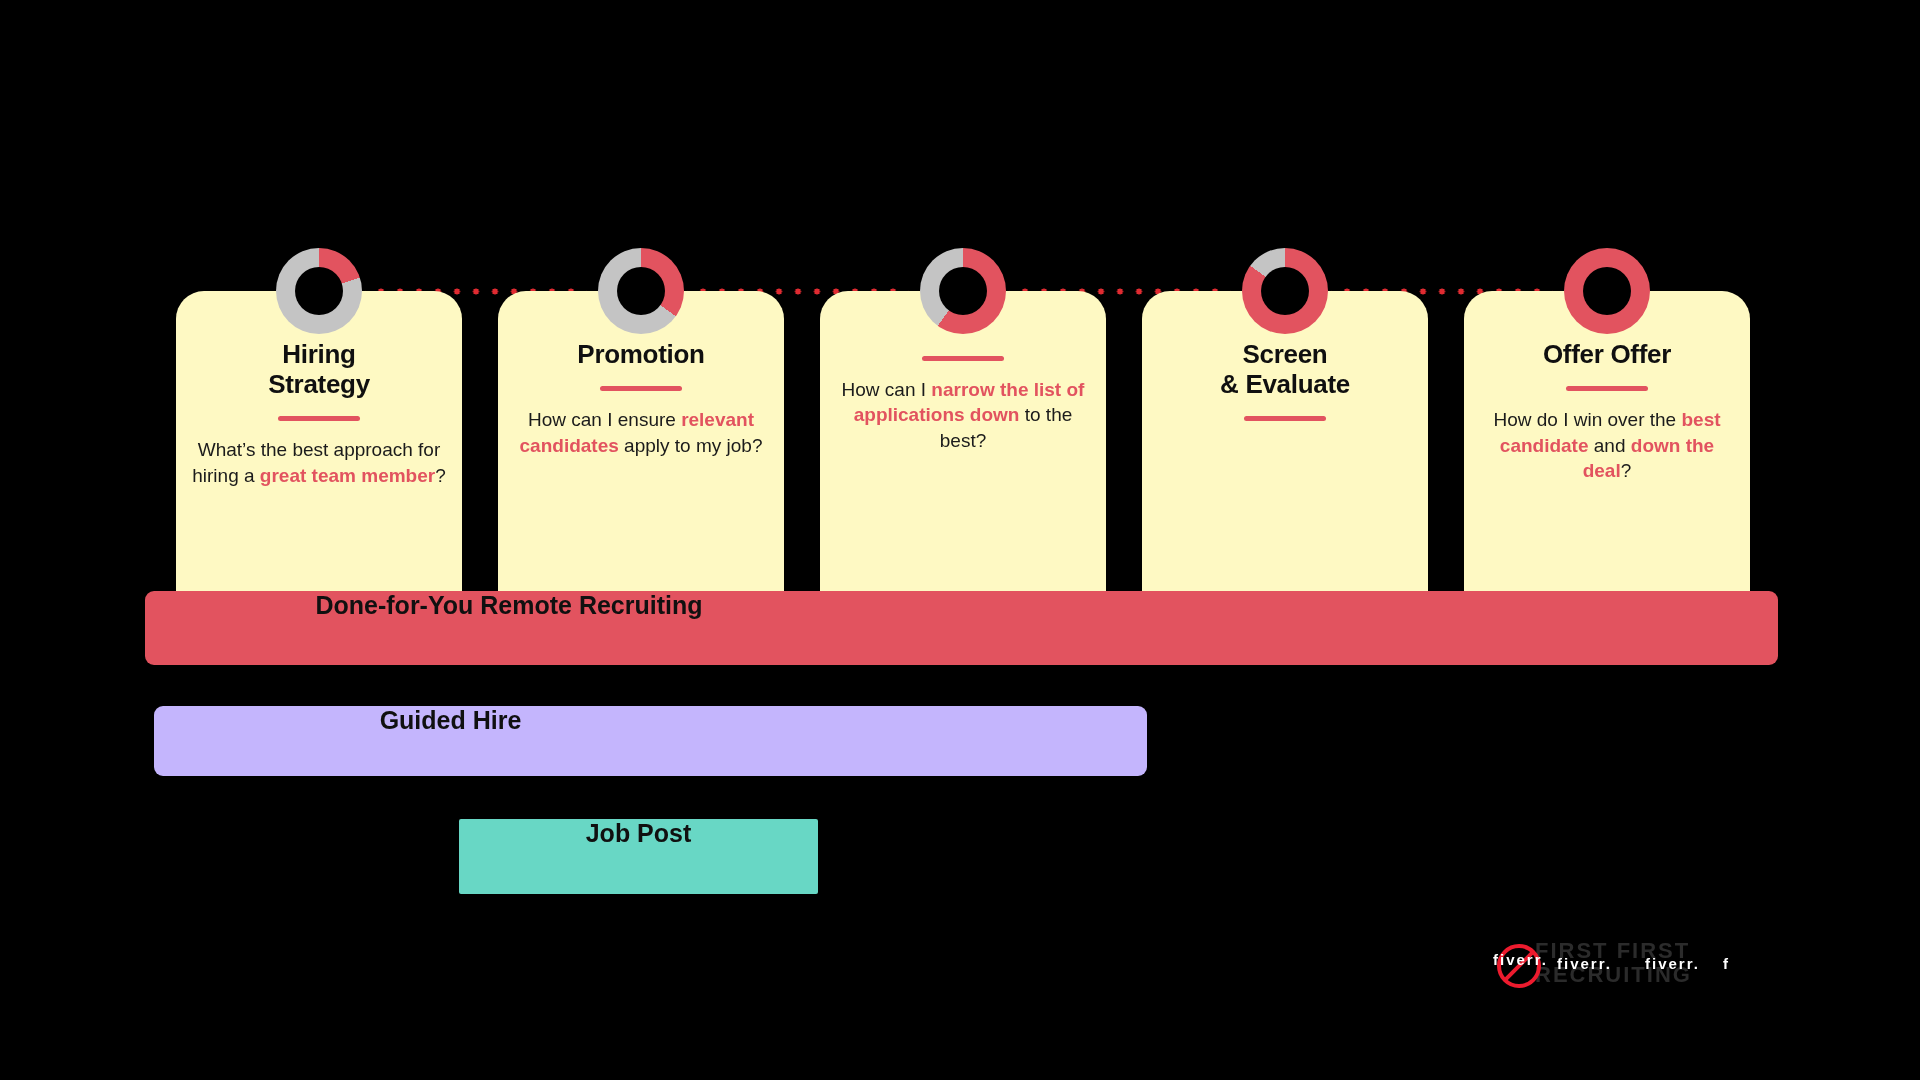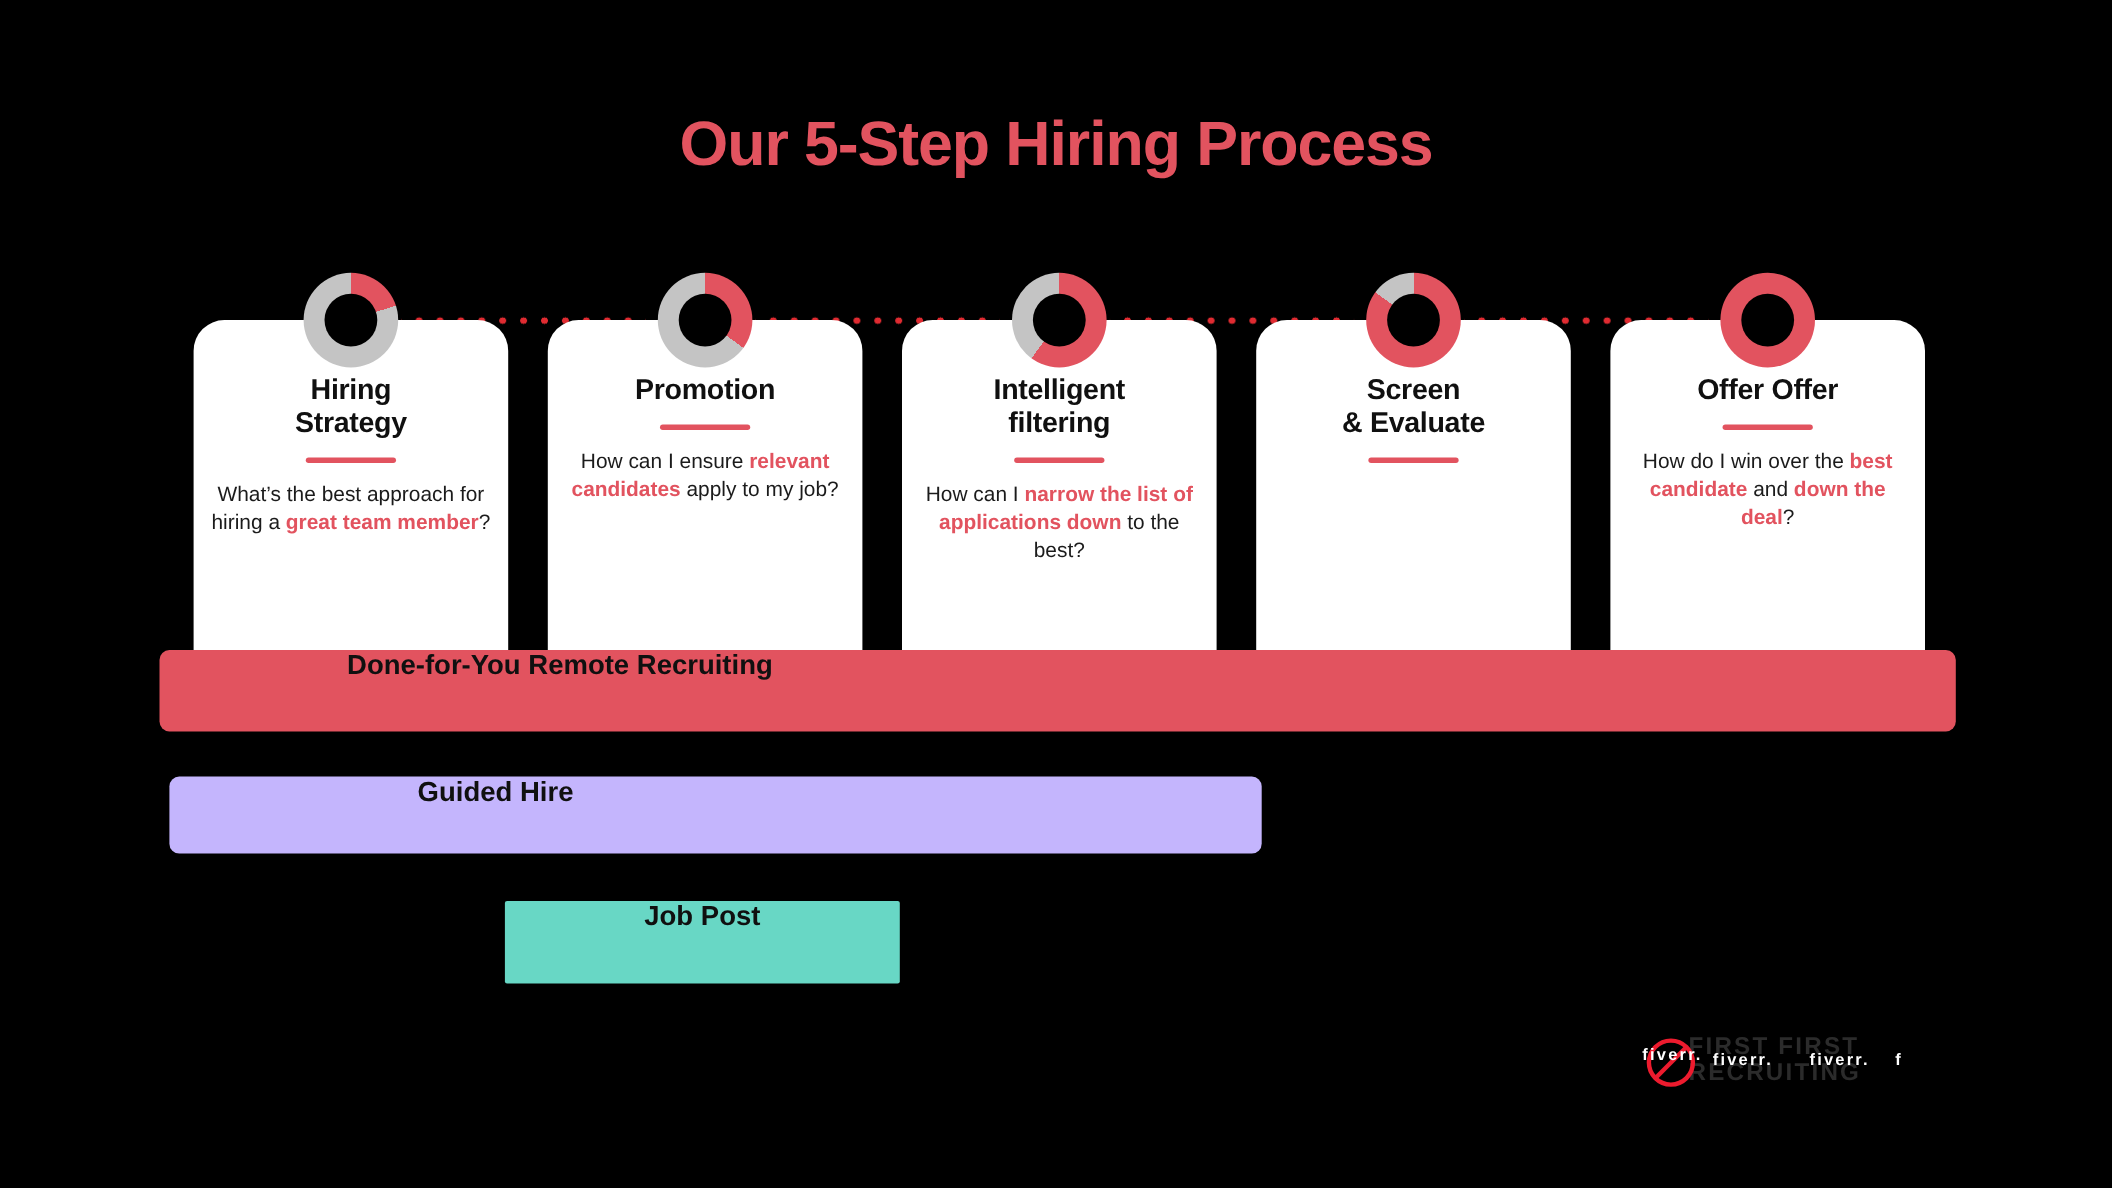--- a/index.html
+++ b/index.html
@@ -31,21 +31,21 @@
     z-index:4;
   }
   .donut::after {
     content:""; position:absolute;
     left:19px; top:19px; width:48px; height:48px;
     border-radius:50%; background:#000000;
   }
   .card {
     position:absolute; top:43px; left:0;
     width:286px; height:356px;
-    background:#ffffff;
+    background:#fef9c3;
     border-radius:28px 28px 0 0;
     z-index:2;
     padding:48px 14px 0 14px;
     text-align:center;
   }
   .card-title {
     font-size:26px; font-weight:bold; color:#101010;
     line-height:1.16; letter-spacing:-0.3px;
     white-space:pre-line;
   }
@@ -125,21 +125,20 @@
   }
   .fiverr {
     position:absolute; color:#ffffff; font-size:15px; font-weight:bold;
   }
 </style>
 </head>
 <body>
 
 <div id="stage">
 
-  <div id="title">Our 5-Step Hiring Process</div>
 
   <div class="connector" style="left:365px; top:288px; width:222px;"></div>
   <div class="connector" style="left:687px; top:288px; width:222px;"></div>
   <div class="connector" style="left:1009px; top:288px; width:222px;"></div>
   <div class="connector" style="left:1331px; top:288px; width:222px;"></div>
 
   <div class="step" style="left:176px; top:248px;">
     <div class="donut" style="background:conic-gradient(#e2535f 0% 20%, #c4c4c4 20% 100%);"></div>
     <div class="card">
       <div class="card-title">Hiring
@@ -154,22 +153,20 @@
     <div class="card">
       <div class="card-title">Promotion</div>
       <div class="rule"></div>
       <div class="card-body">How can I ensure <b>relevant candidates</b> apply to my job?</div>
     </div>
   </div>
 
   <div class="step" style="left:820px; top:248px;">
     <div class="donut" style="background:conic-gradient(#e2535f 0% 60%, #c4c4c4 60% 100%);"></div>
     <div class="card">
-      <div class="card-title">Intelligent
-filtering</div>
       <div class="rule"></div>
       <div class="card-body">How can I <b>narrow the list of applications down</b> to the best?</div>
     </div>
   </div>
 
   <div class="step" style="left:1142px; top:248px;">
     <div class="donut" style="background:conic-gradient(#e2535f 0% 85%, #c4c4c4 85% 100%);"></div>
     <div class="card">
       <div class="card-title">Screen
 &amp; Evaluate</div>

